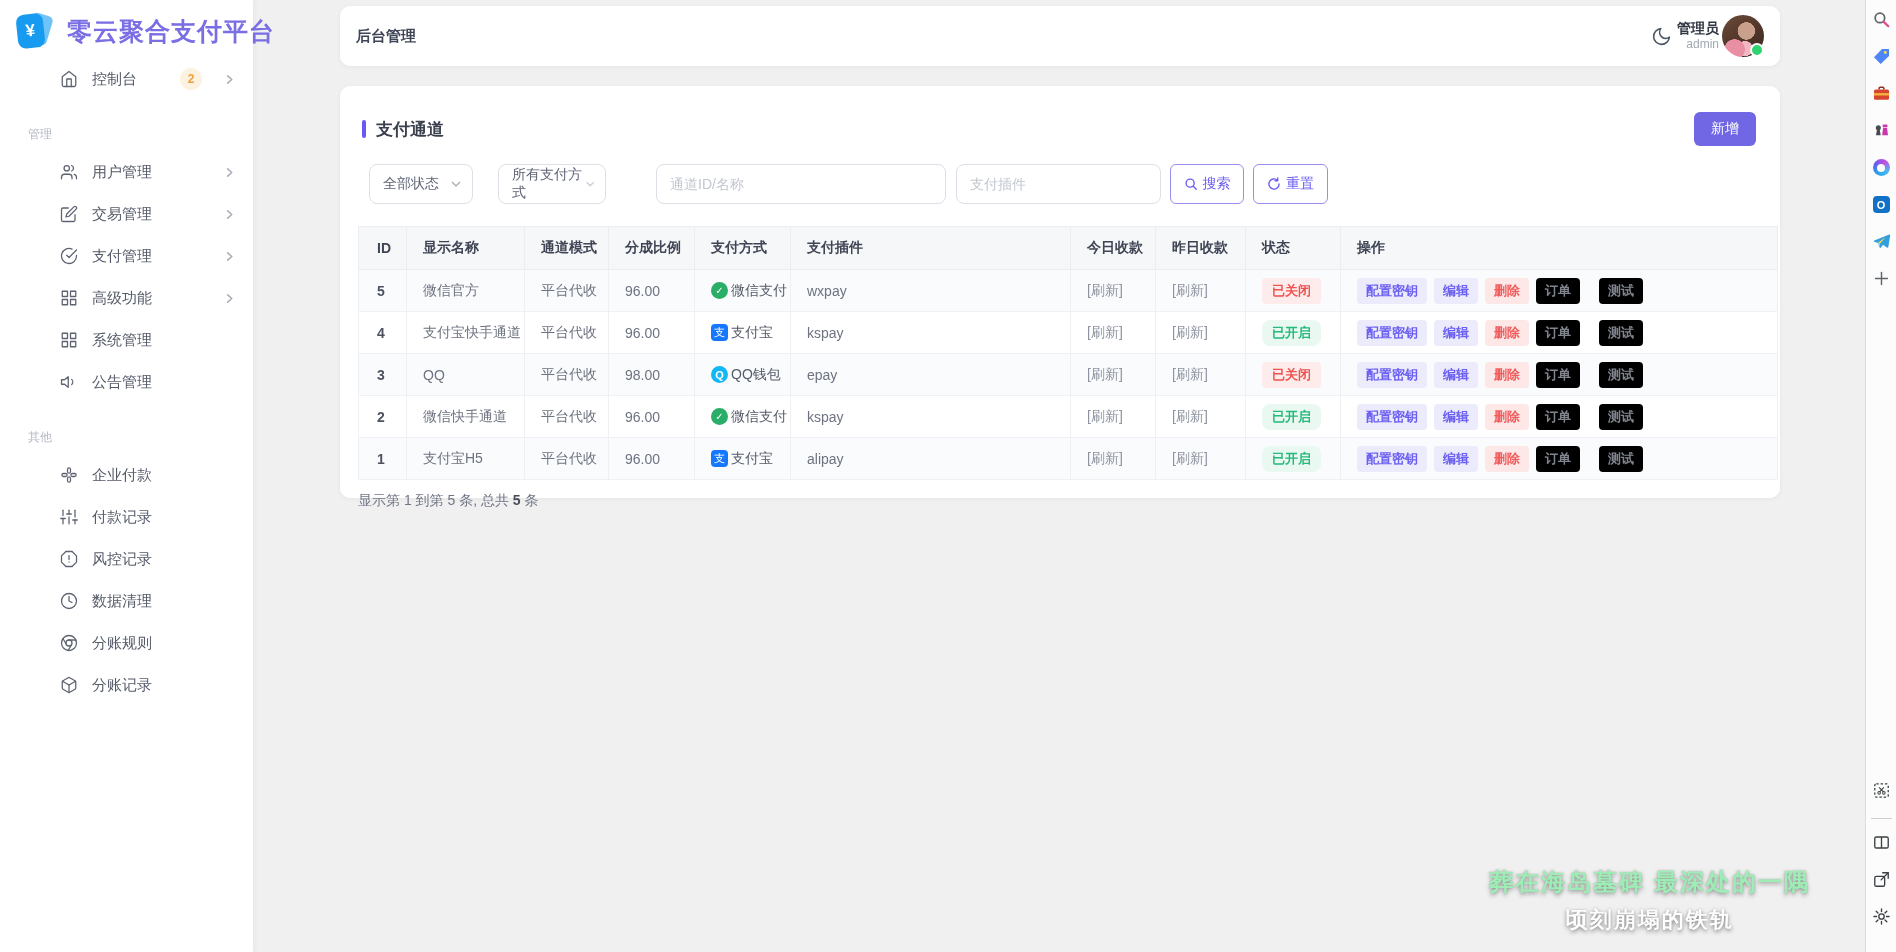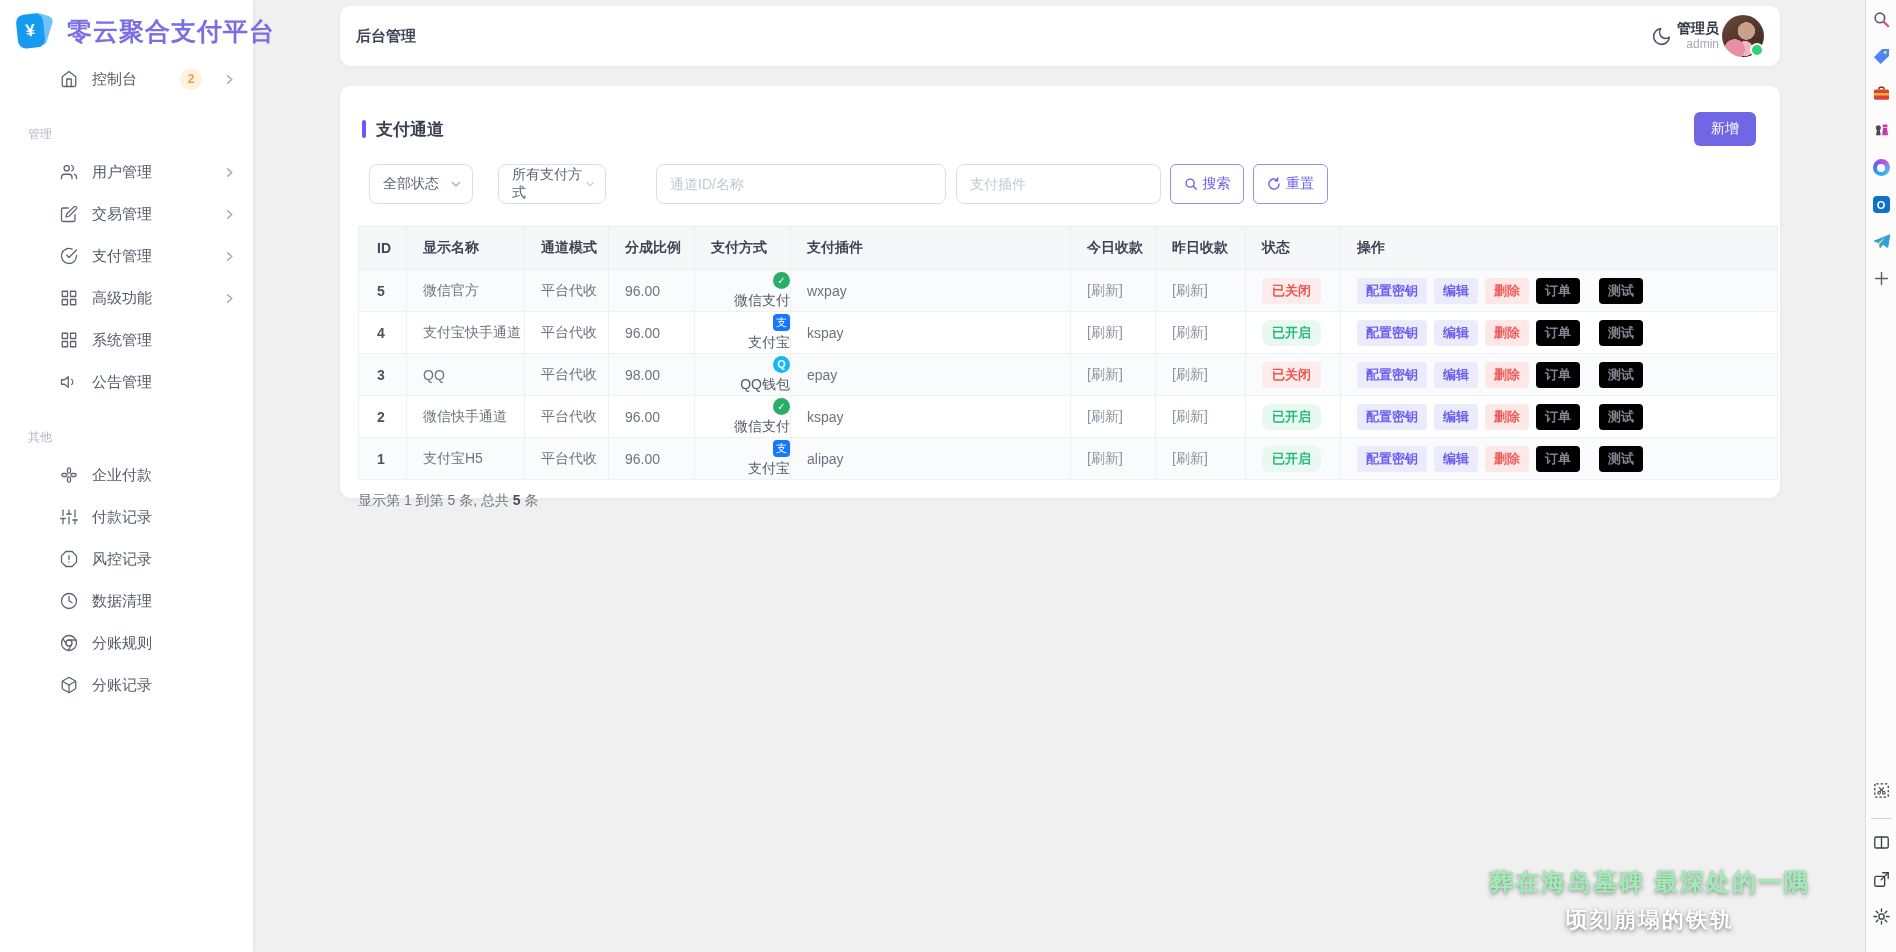--- a/index.html
+++ b/index.html
@@ -58,21 +58,21 @@
   .btn-line{height:40px;border:1px solid #978ef2;color:#6c5ff0;background:#fff;border-radius:6px;font-size:14px;display:inline-flex;align-items:center;justify-content:center;gap:5px;padding:0 12px;cursor:pointer;}
   .btn-search{margin-left:9px;min-width:74px;}
   .btn-reset{margin-left:9px;min-width:75px;}
   
   table.grid{border-collapse:collapse;margin:22px 2px 0 18px;width:1420px;table-layout:fixed;font-size:14px;}
   .grid th{background:#f6f7f9;color:#3f4554;font-weight:bold;text-align:left;height:43px;padding:0 0 0 16px;border:1px solid #ebedf3;}
   .grid td{height:42px;padding:0 0 0 16px;border:1px solid #eef0f4;color:#6d7380;background:#fff;}
   .grid tr.stripe td{background:#fafbfd;}
   .grid th.c-id,.grid td.c-id{padding-left:18px;}
   .grid td.c-id{color:#4d5260;font-weight:bold;}
-  .pm{display:flex;align-items:flex-end;gap:3px;color:#555b68;flex-direction:column;}
+  .pm{display:flex;align-items:center;gap:3px;color:#555b68;}
   .pm-icon{width:17px;height:17px;display:inline-flex;align-items:center;justify-content:center;color:#fff;font-size:10px;flex:none;}
   .pm-icon[data-icon="wechat-pay-icon"]{background:#2aae67;border-radius:50%;}
   .pm-icon[data-icon="wechat-pay-icon"]::after{content:"✓";font-weight:bold;}
   .pm-icon[data-icon="alipay-icon"]{background:#1677ff;border-radius:4px;font-size:11px;}
   .pm-icon[data-icon="alipay-icon"]::after{content:"支";}
   .pm-icon[data-icon="qq-wallet-icon"]{background:#12b7f5;border-radius:50%;font-size:11px;}
   .pm-icon[data-icon="qq-wallet-icon"]::after{content:"Q";font-weight:bold;}
   .link-refresh{color:#8d93a0;cursor:pointer;}
   .pill{display:inline-block;border-radius:4px;font-size:13px;font-weight:bold;padding:4px 9px;cursor:pointer;white-space:nowrap;}
   .pill-status{padding:4px 10px;cursor:default;}

